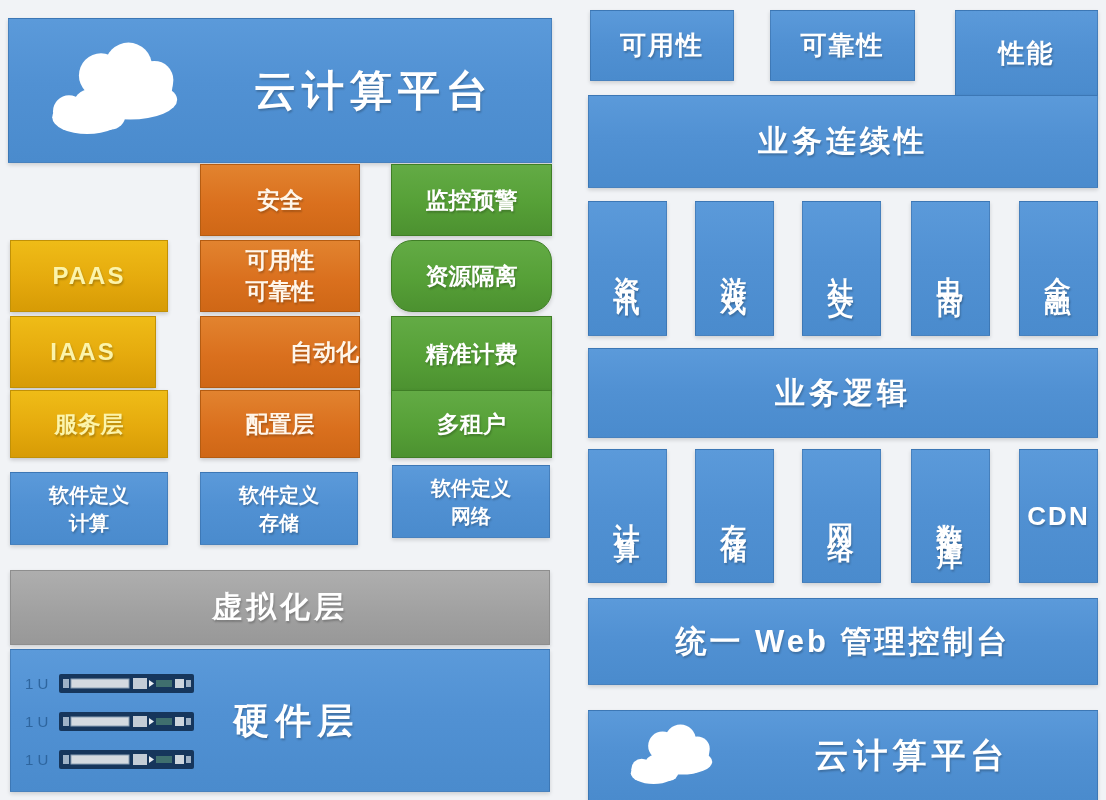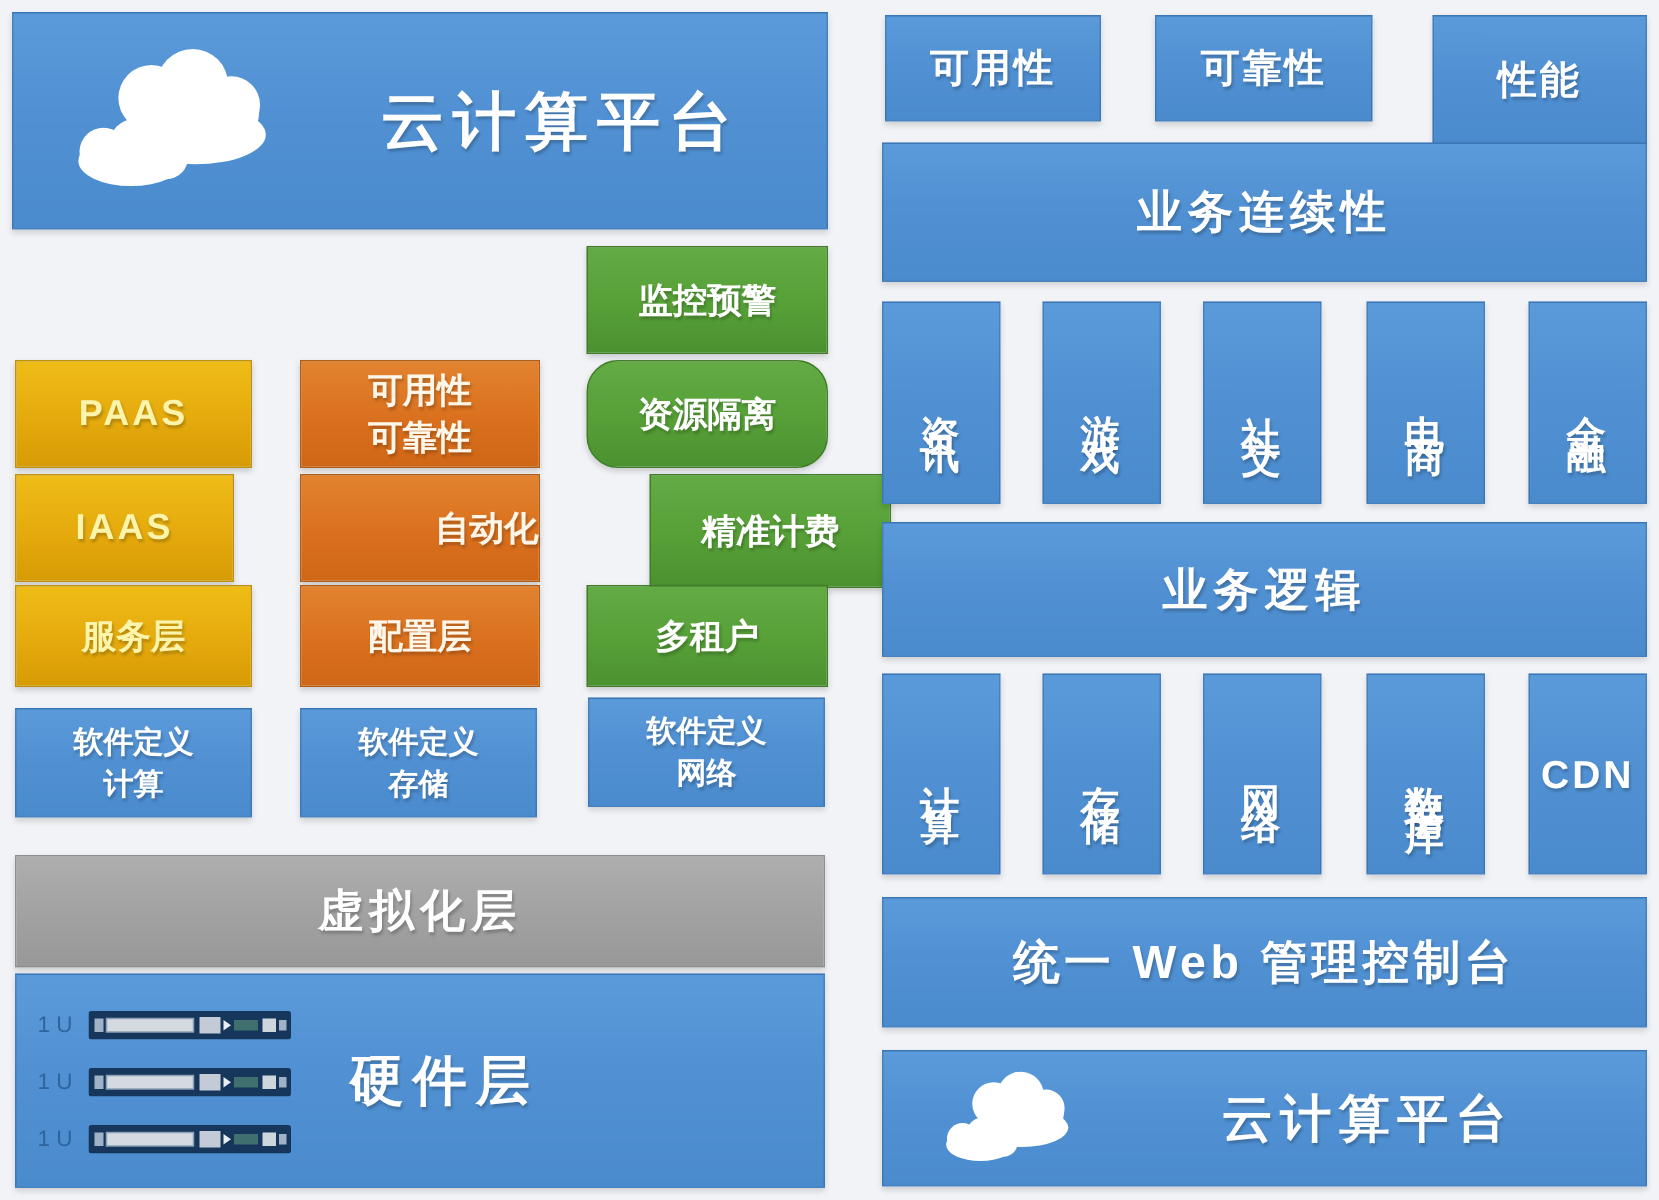--- a/index.html
+++ b/index.html
@@ -42,21 +42,21 @@
   .f20{font-size:20px;line-height:1.4;}
   .f23{font-size:23px;}
   .f24{font-size:24px;letter-spacing:2px;}
   .f26{font-size:26px;letter-spacing:2px;}
   .f30{font-size:30px;letter-spacing:4px;}
   .f31{font-size:31px;letter-spacing:3px;}
   .f36{font-size:36px;letter-spacing:6px;}
   .f42{font-size:42px;letter-spacing:6px;}
   .vtext{writing-mode:vertical-rl;text-orientation:upright;letter-spacing:13px;}
   .vtext3{writing-mode:vertical-rl;text-orientation:upright;letter-spacing:9px;}
-  .banner{justify-content:flex-start;}
+  .banner{justify-content:flex-start;margin-top:10px;}
   .cloud{flex:0 0 auto;}
   .banner .title{flex:1 1 auto;text-align:center;}
   .stack span{display:block;}
   .hw{justify-content:flex-start;}
   .servers{position:absolute;left:10px;top:14px;width:230px;}
   .srow{display:flex;align-items:center;height:38px;}
   .ulabel{width:34px;font-size:15px;font-weight:normal;color:#2e659e;text-shadow:none;text-align:left;padding-left:4px;}
   .hwtitle{position:absolute;left:53%;top:50%;transform:translate(-50%,-50%);}
 </style>
 </head>
@@ -84,40 +84,43 @@
   <div class="box yellow f24" style="left:10px;top:240px;width:158px;height:72px;">
       <span>PAAS</span>
     </div>
   <div class="box yellow f24" style="left:10px;top:316px;width:146px;height:72px;">
       <span>IAAS</span>
     </div>
   <div class="box yellow f23" style="left:10px;top:390px;width:158px;height:68px;">
       <span>服务层</span>
     </div>
 
+  <div class="box orange f23" style="left:200px;top:164px;width:160px;height:72px;">
+      <span>安全</span>
+    </div>
   <div class="box orange f23" style="left:200px;top:240px;width:160px;height:72px;">
     <div class="stack">
       <span>可用性</span>
       <span>可靠性</span>
     </div>
   </div>
   <div class="box orange f23" style="left:200px;top:316px;width:160px;height:72px;justify-content:flex-end;">
       <span>自动化</span>
     </div>
   <div class="box orange f23" style="left:200px;top:390px;width:160px;height:68px;">
       <span>配置层</span>
     </div>
 
   <div class="box green f23" style="left:391px;top:164px;width:161px;height:72px;">
       <span>监控预警</span>
     </div>
   <div class="box green f23" style="left:391px;top:240px;width:161px;height:72px;border-radius:21px;">
       <span>资源隔离</span>
     </div>
-  <div class="box green f23" style="left:391px;top:316px;width:161px;height:76px;margin-left:42px;">
+  <div class="box green f23" style="left:391px;top:316px;width:161px;height:76px;">
       <span>精准计费</span>
     </div>
   <div class="box green f23" style="left:391px;top:390px;width:161px;height:68px;">
       <span>多租户</span>
     </div>
 
   <div class="box blue f20" style="left:10px;top:472px;width:158px;height:73px;">
     <div class="stack">
       <span>软件定义</span>
       <span>计算</span>

